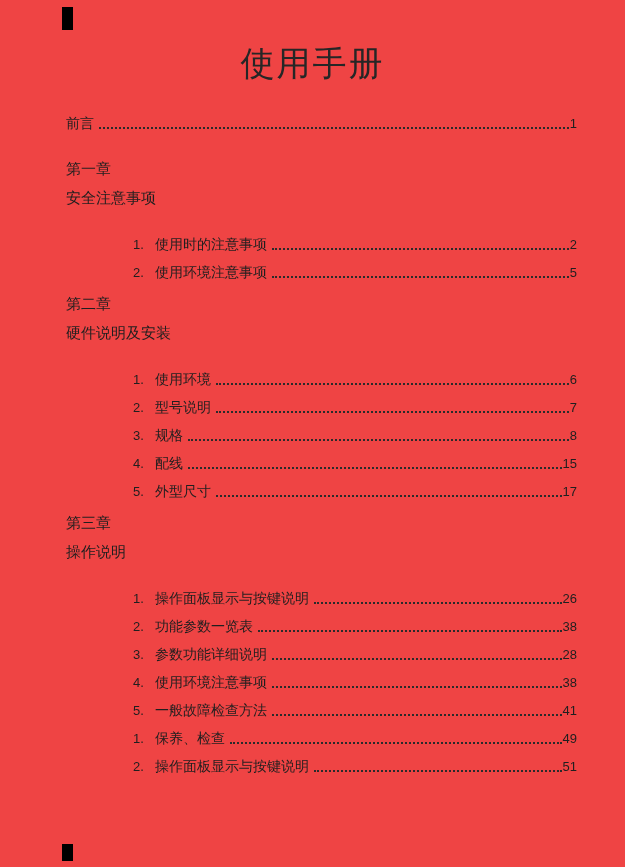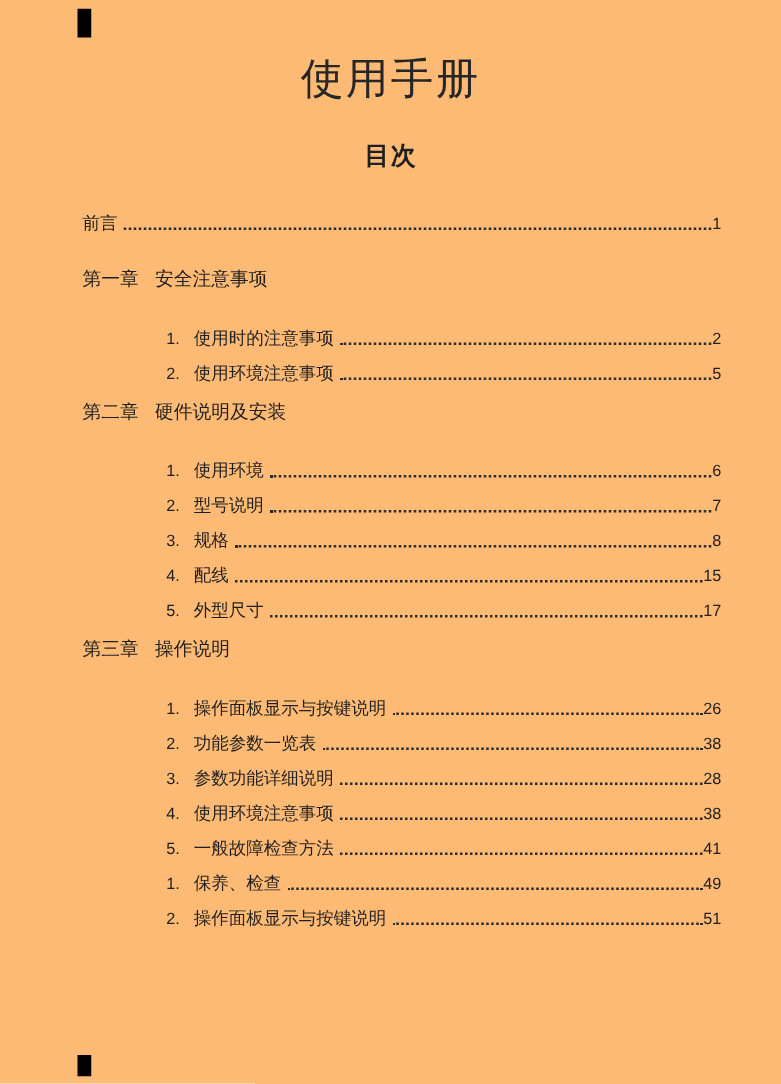--- a/index.html
+++ b/index.html
@@ -1,21 +1,21 @@
 <!DOCTYPE html>
 <html><head>
 <meta charset="utf-8">
 <style>
   * { margin: 0; padding: 0; box-sizing: border-box; }
   html, body { background: #ffffff; }
   .page {
     position: relative;
     width: 625px;
     height: 867px;
-    background: #fdba74;
+    background: #ef4444;
     overflow: hidden;
     font-family: "Liberation Sans", sans-serif;
     color: #1f1f1f;
   }
   .scan-mark {
     position: absolute;
     left: 62px;
     width: 11px;
     background: #000000;
   }
@@ -64,40 +64,40 @@
     line-height: 15px;
   }
   .preface-row { margin-bottom: 30px; }
 
   .chapter-head {
     display: flex;
     gap: 13px;
     font-size: 15px;
     line-height: 16px;
     margin: 16px 0 31px 0;
+    flex-direction: column;
   }
   .chapter-items { }
   .item-row { margin-bottom: 13px; margin-left: 67px; }
   .item-num {
     display: inline-block;
     width: 22px;
     flex: 0 0 22px;
     font-size: 13px;
   }
   .item-label { white-space: nowrap; }
 </style>
 </head>
 <body>
 
 <div class="page">
   <div class="scan-mark top"></div>
   <div class="scan-mark bottom"></div>
 
   <div class="doc-title">使用手册</div>
-  <div class="doc-subtitle">目次</div>
 
   <div class="toc">
 
     <div class="toc-row preface-row">
       <span class="item-label">前言</span>
       <span class="leader"></span>
       <span class="pagenum">1</span>
     </div>
 
     <div class="chapter-head">

